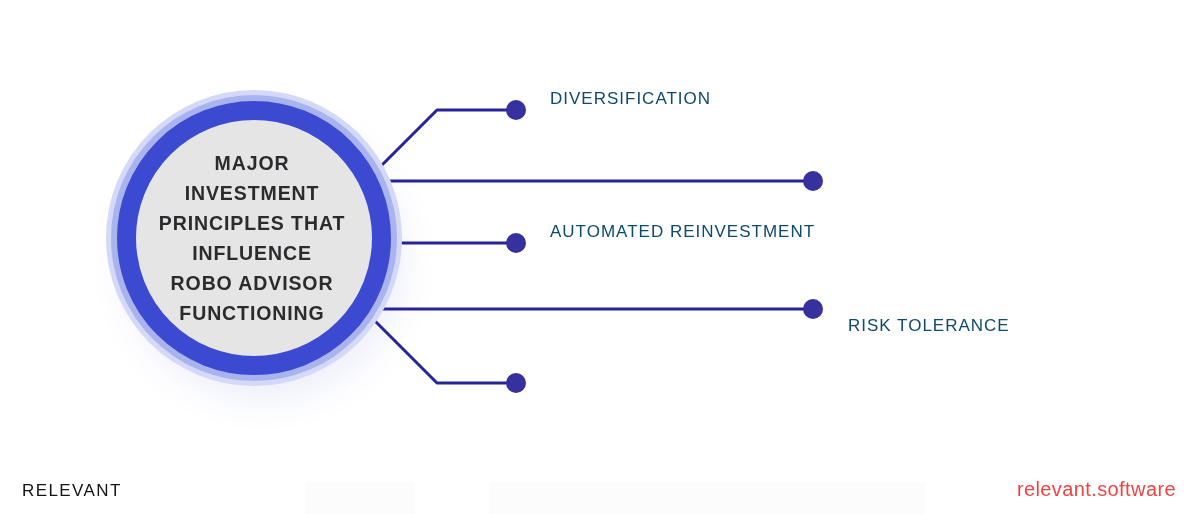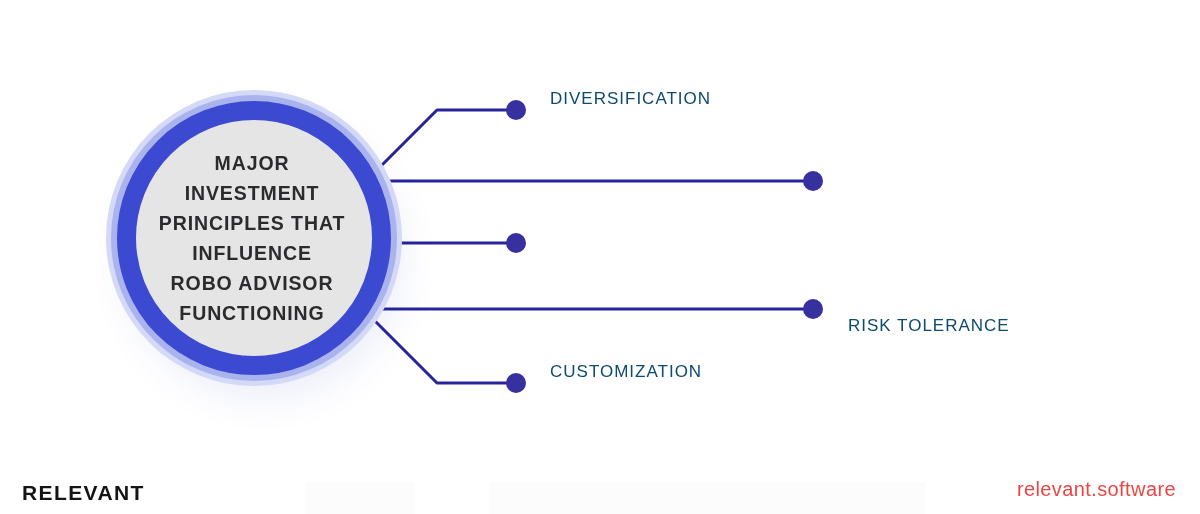--- a/index.html
+++ b/index.html
@@ -44,21 +44,21 @@
     white-space:nowrap;
   }
   .bl-0{left:550px;top:87px;}
   .bl-1{left:848px;top:158px;}
   .bl-2{left:550px;top:220px;}
   .bl-3{left:848px;top:286px;margin-top:28px;}
   .bl-4{left:550px;top:360px;}
   
   .brand{
     position:absolute;left:22px;top:481px;z-index:3;
-    font-size:21px;font-weight:700;letter-spacing:1.4px;color:#141414;
+    font-size:17px;font-weight:400;letter-spacing:1.4px;color:#141414;
   }
   .website{
     position:absolute;right:24px;top:478px;z-index:3;
     font-size:20px;font-weight:400;letter-spacing:0.4px;color:#ef4444;
   }
   
   .strip{
     position:absolute;top:482px;height:32px;z-index:0;
     background:rgba(80,80,90,0.015);
   }
@@ -90,22 +90,22 @@
   <div class="hub">
     <div class="hub-text">MAJOR
 INVESTMENT
 PRINCIPLES THAT
 INFLUENCE
 ROBO ADVISOR
 FUNCTIONING</div>
   </div>
 
   <div class="branch-label bl-0">DIVERSIFICATION</div>
+  <div class="branch-label bl-2">AUTOMATED REINVESTMENT</div>
   <div class="branch-label bl-3">RISK TOLERANCE</div>
-  <div class="branch-label bl-4">CUSTOMIZATION</div>
 
   <div class="strip strip-a"></div>
   <div class="strip strip-b"></div>
 
   <div class="brand">RELEVANT</div>
   <div class="website">relevant.software</div>
 
 </div>
 
 </body></html>

